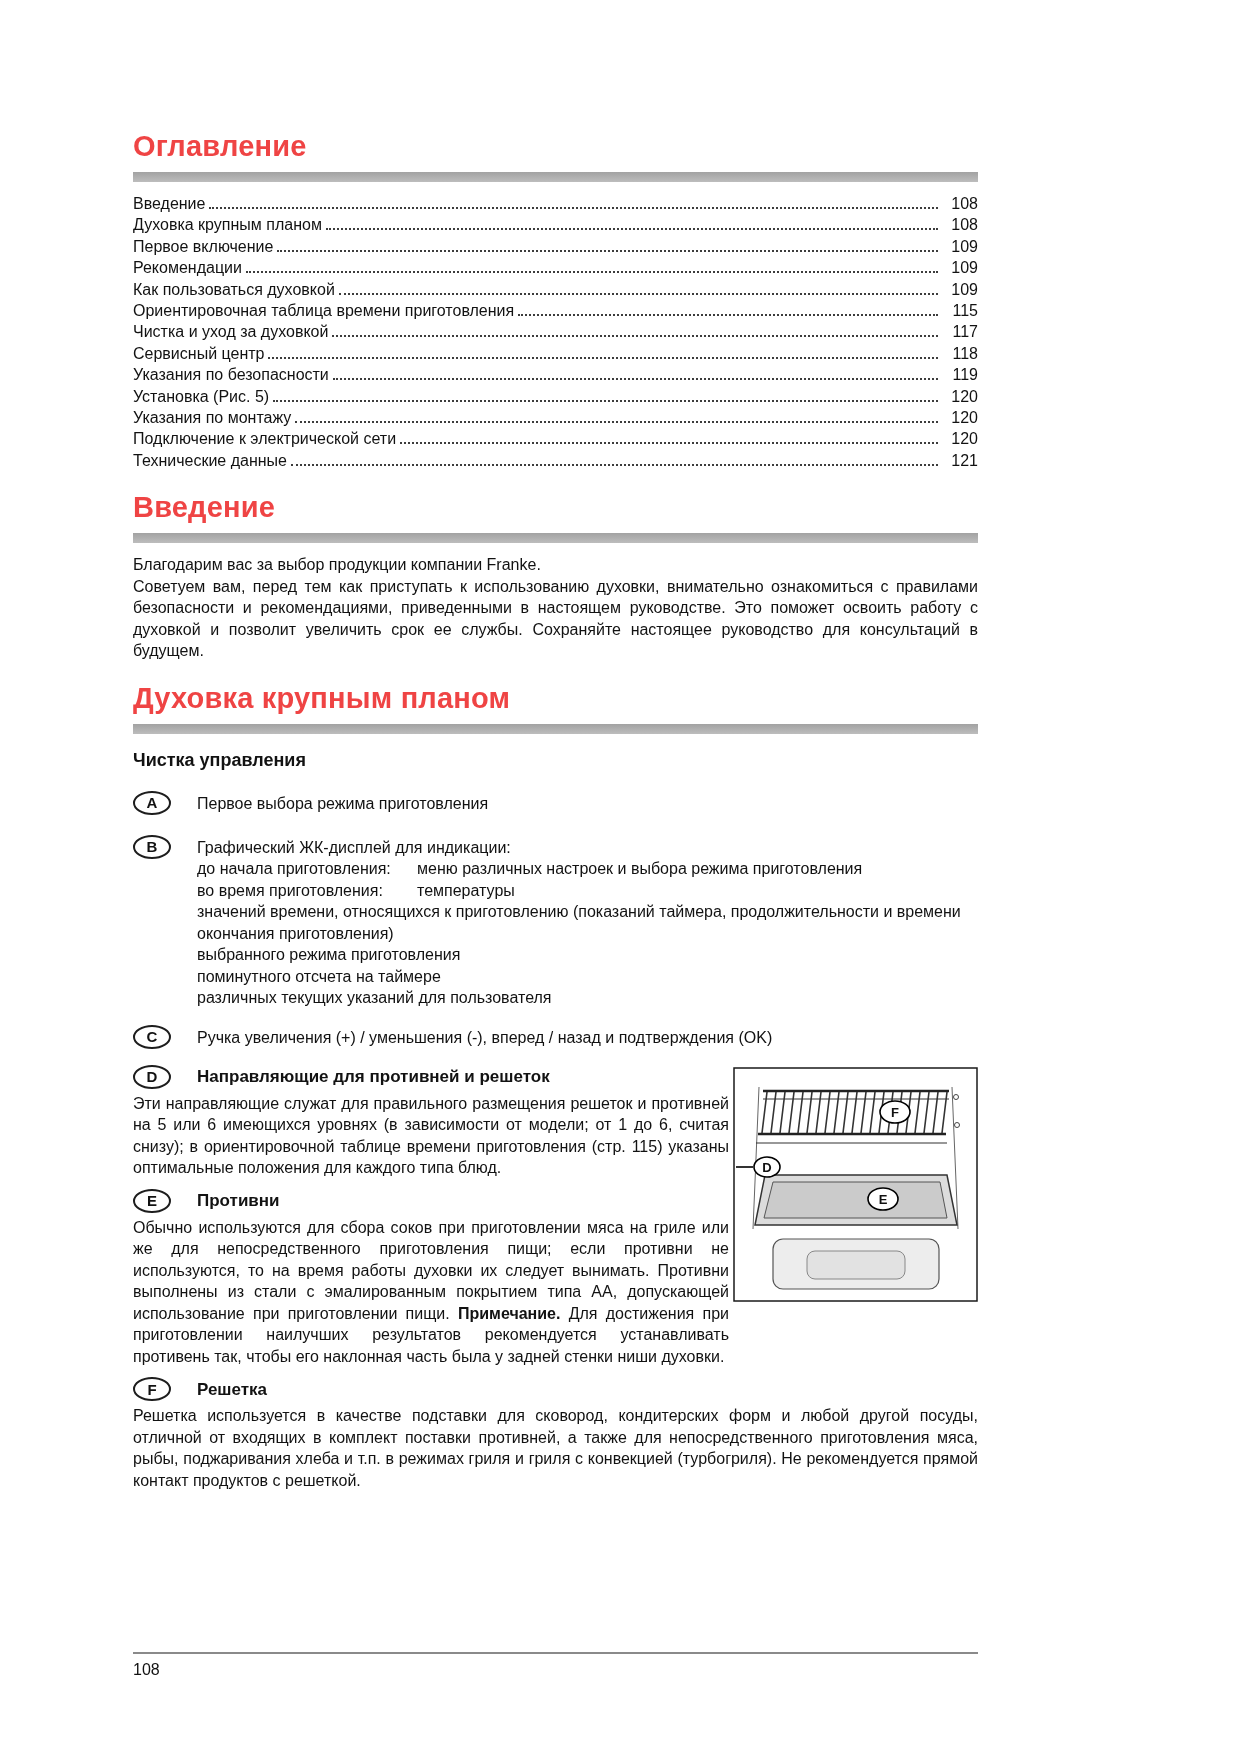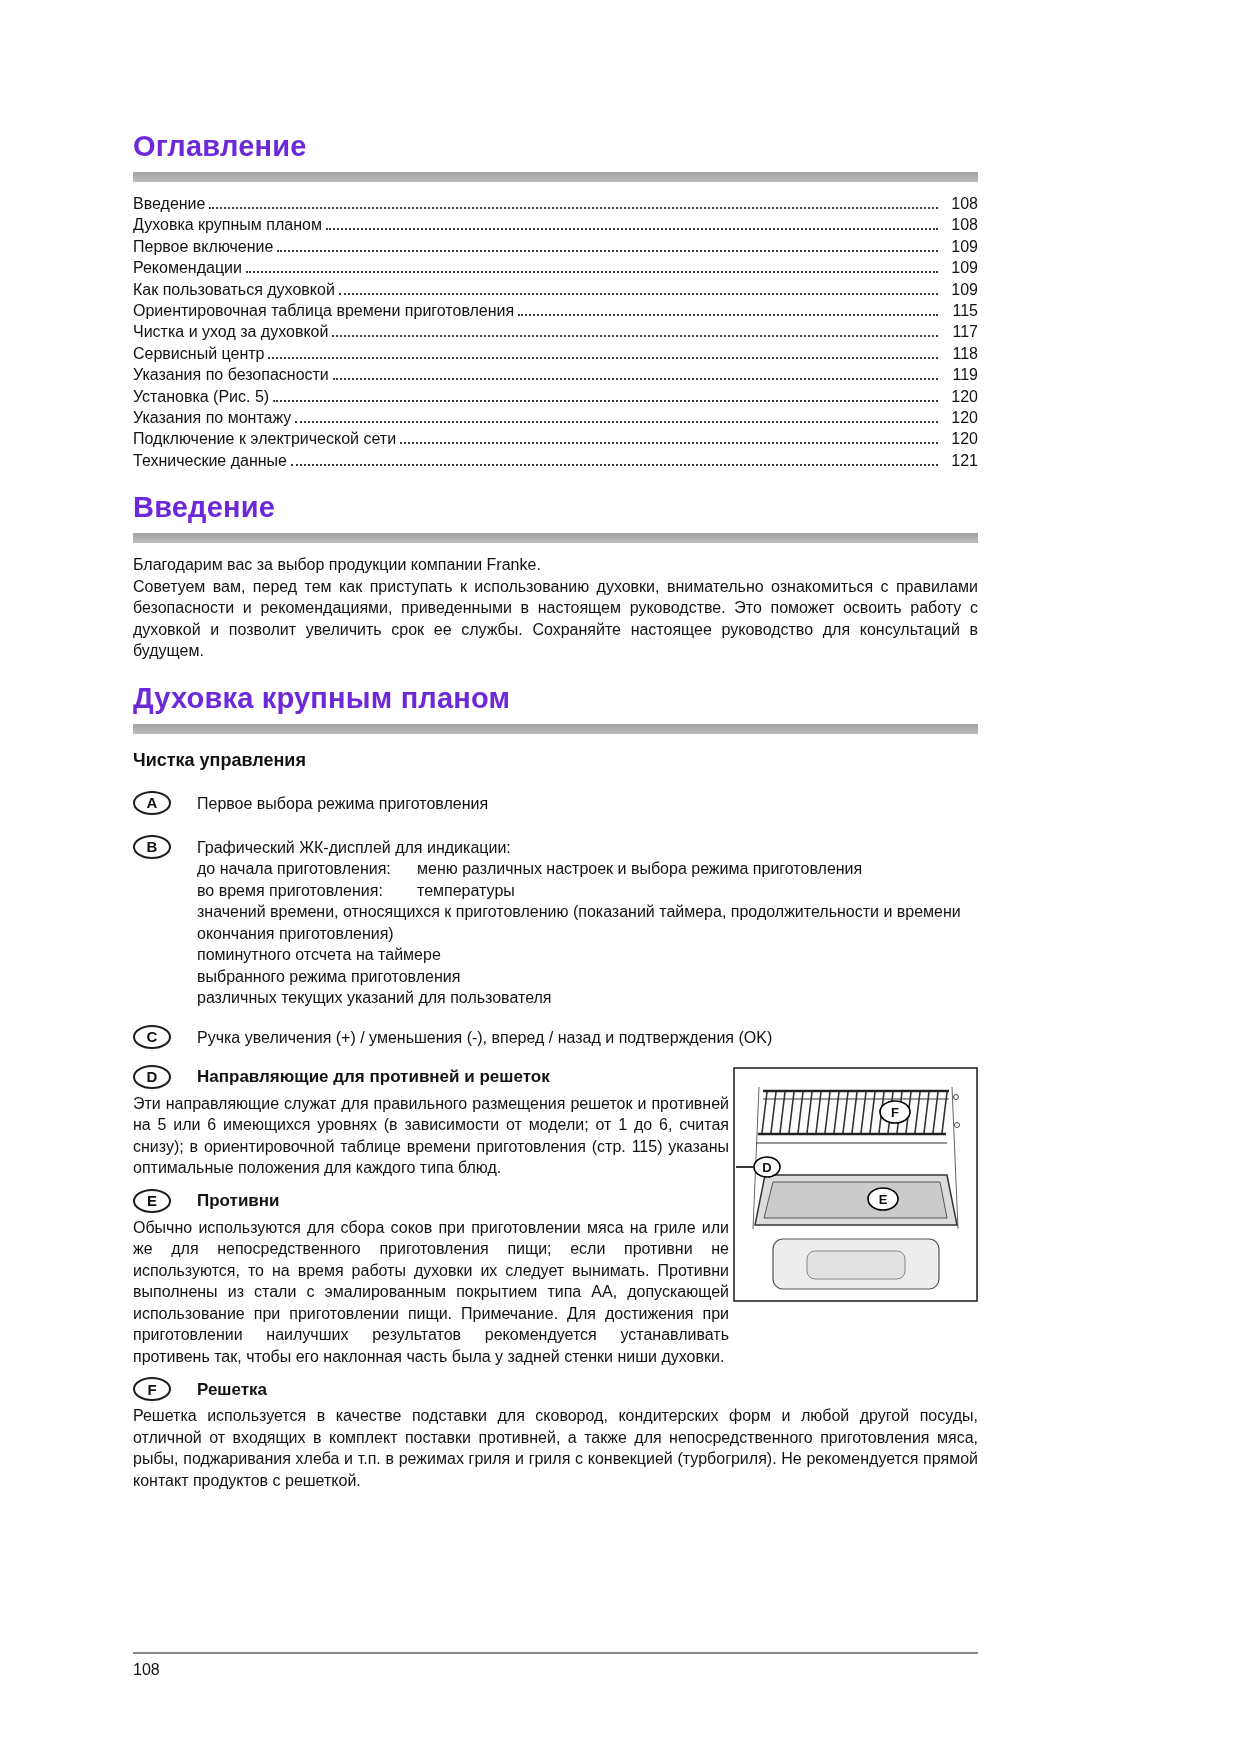--- a/index.html
+++ b/index.html
@@ -18,21 +18,21 @@
   .content {
     position: absolute;
     left: 133px;
     top: 130px;
     width: 845px;
   }
   .h1 {
     font-size: 29px;
     font-weight: bold;
     letter-spacing: 0.2px;
-    color: #6d28d9;
+    color: #ef4444;
   }
   .bar {
     height: 10px;
     background: linear-gradient(#a2a2a2, #bdbdbd);
     margin: 9px 0 11px 0;
   }
   
   .toc { font-size: 16px; margin-bottom: 14px; }
   .toc-row { display: flex; align-items: baseline; line-height: 21.4px; }
   .toc-label { white-space: nowrap; }
@@ -67,21 +67,21 @@
   .item-a { margin-bottom: 20px; }
   .item-b { margin-bottom: 16px; }
   .item-c { margin-bottom: 16px; }
   .b-row { }
   .b-label { display: inline-block; min-width: 220px; }
   
   .de-wrap { position: relative; }
   .heading-row { display: flex; align-items: center; margin: 10px 0 4px 0; }
   .item-heading { font-size: 17px; font-weight: bold; padding-top: 1px; }
   .narrow { width: 596px; }
-  .note-label { font-weight: normal; }
+  .note-label { font-weight: bold; }
   .figure-box {
     position: absolute;
     top: 2px;
     right: 0;
     width: 245px;
     height: 235px;
   }
   .figure-box svg { display: block; width: 245px; height: 235px; }
   .svg-letter {
     font-family: "Liberation Sans", "DejaVu Sans", sans-serif;
@@ -199,22 +199,22 @@
         <span class="badge">B</span>
         <div class="item-text">
           <div>Графический ЖК-дисплей для индикации:</div>
           <div class="b-row">
             <span class="b-label">до начала приготовления:</span><span>меню различных настроек и выбора режима приготовления</span>
           </div>
           <div class="b-row">
             <span class="b-label">во время приготовления:</span><span>температуры</span>
           </div>
           <div>значений времени, относящихся к приготовлению (показаний таймера, продолжительности и времени окончания приготовления)</div>
+          <div>выбранного режима приготовления</div>
           <div>поминутного отсчета на таймере</div>
-          <div>выбранного режима приготовления</div>
           <div>различных текущих указаний для пользователя</div>
         </div>
       </div>
 
       <div class="item item-c">
         <span class="badge">C</span>
         <div class="item-text">Ручка увеличения (+) / уменьшения (-), вперед / назад и подтверждения (OK)</div>
       </div>
 
       <div class="de-wrap">

